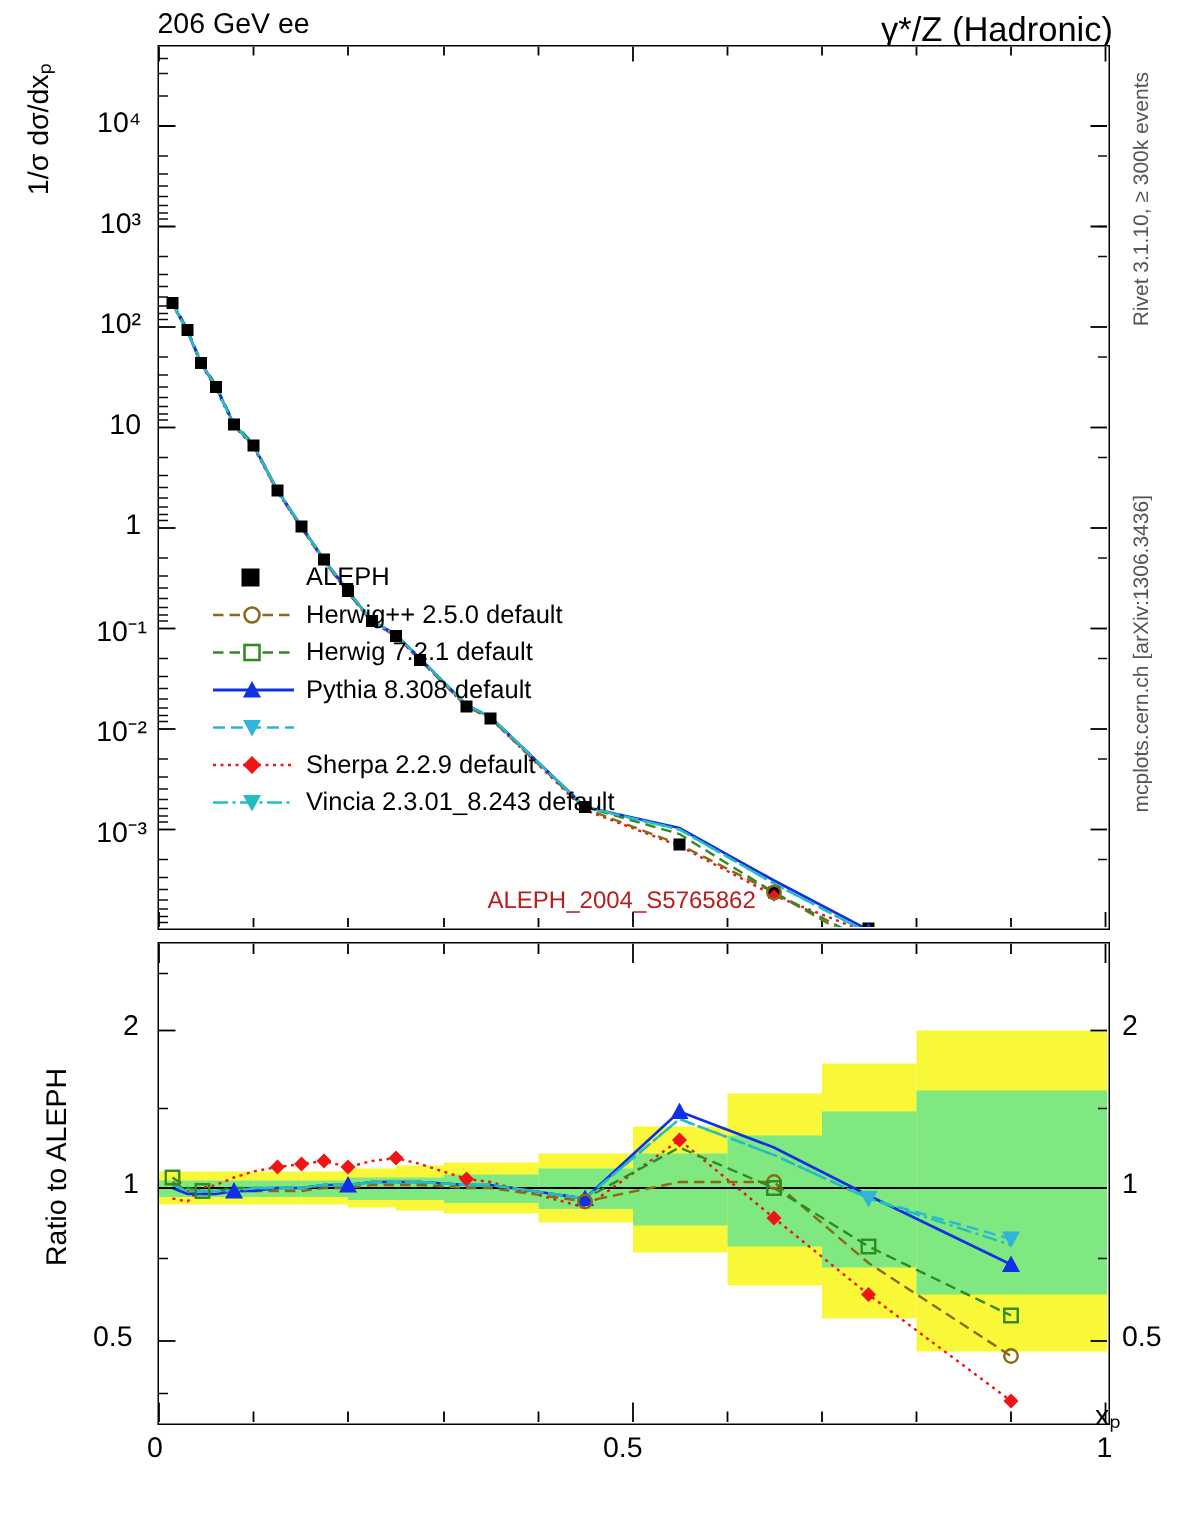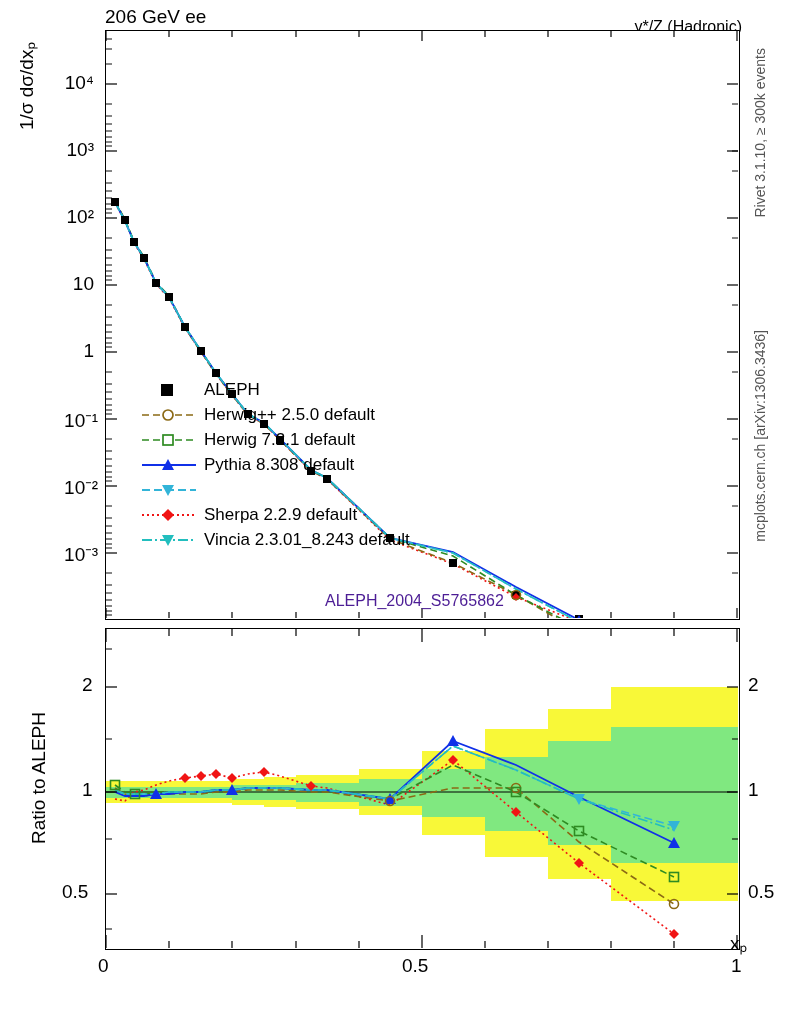--- a/index.html
+++ b/index.html
@@ -1,45 +1,45 @@
 <!DOCTYPE html>
 <html><head>
 <meta charset="utf-8">
 <style>
   html,body{margin:0;padding:0;background:#ffffff;}
   body{width:786px;height:1024px;font-family:"Liberation Sans",sans-serif;color:#000;}
   #root{position:relative;width:786px;height:1024px;overflow:hidden;}
 
   .plotTitleLeft{position:absolute;left:105px;top:6px;font-size:19px;}
-  .plotTitleRight{position:absolute;right:44px;top:18px;font-size:16px;}
+  .plotTitleRight{position:absolute;right:44px;top:6px;font-size:23px;}
 
   .ylabelMain{position:absolute;left:6px;top:40px;width:30px;font-size:19px;
       transform-origin:left top;}
   .rotated{writing-mode:vertical-rl;transform:rotate(180deg);white-space:nowrap;}
 
   .rightLabelTop{position:absolute;right:6px;top:40px;font-size:14px;color:#555;}
   .rightLabelBot{position:absolute;right:6px;top:330px;font-size:14px;color:#555;}
 
   
   .panel{position:absolute;border:1.3px solid #000;background:#fff;box-sizing:border-box;}
   #mainPanel{left:105px;top:30px;width:635px;height:590px;}
   #ratioPanel{left:105px;top:628px;width:635px;height:322px;}
 
   svg{display:block;}
 
   .tickLabel{position:absolute;font-size:19px;}
   .axisTitle{position:absolute;font-size:19px;}
 
   
   #legend{position:absolute;left:140px;top:375px;font-size:17px;}
-  #legend .row{display:flex;align-items:flex-end;height:25px;}
+  #legend .row{display:flex;align-items:flex-start;height:25px;}
   #legend .marker{width:58px;height:20px;flex:0 0 58px;}
   #legend .txt{padding-left:6px;white-space:nowrap;}
 
-  #watermark{position:absolute;left:325px;top:592px;font-size:16px;color:#4c1d95;}
+  #watermark{position:absolute;left:325px;top:592px;font-size:16px;color:#b91c1c;}
 
   .ratioLeftLab,.ratioRightLab{position:absolute;font-size:19px;}
 </style>
 </head>
 <body>
 
 <div id="root">
 
   <div class="plotTitleLeft">206 GeV ee</div>
   <div class="plotTitleRight">γ*/Z (Hadronic)</div>

